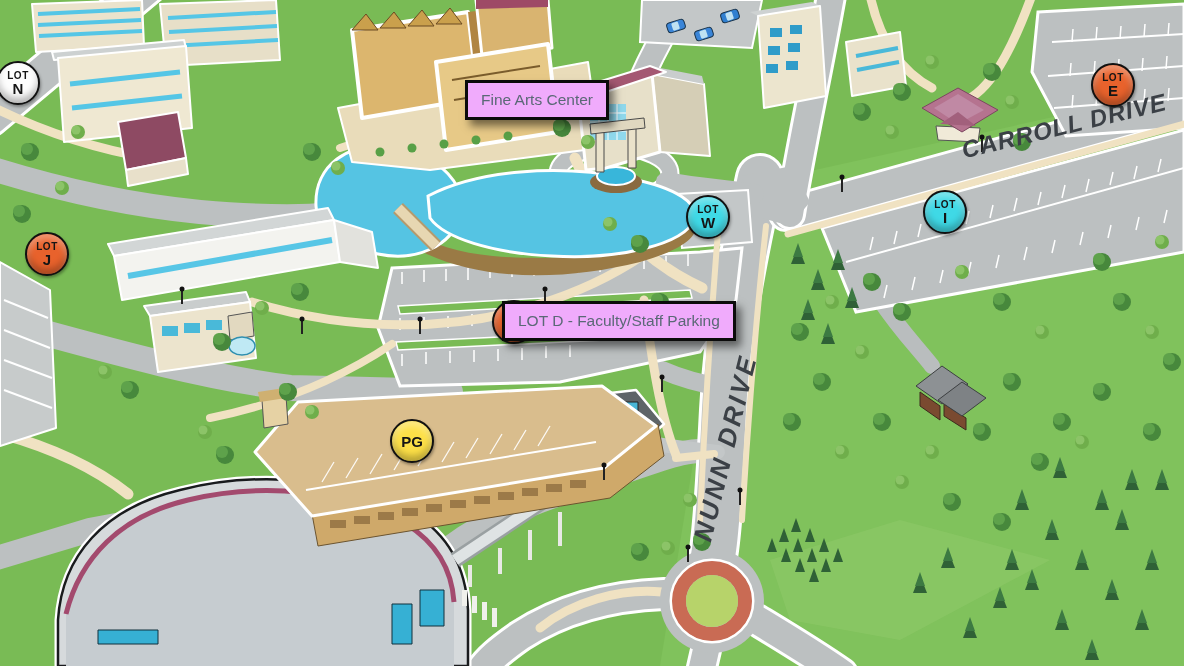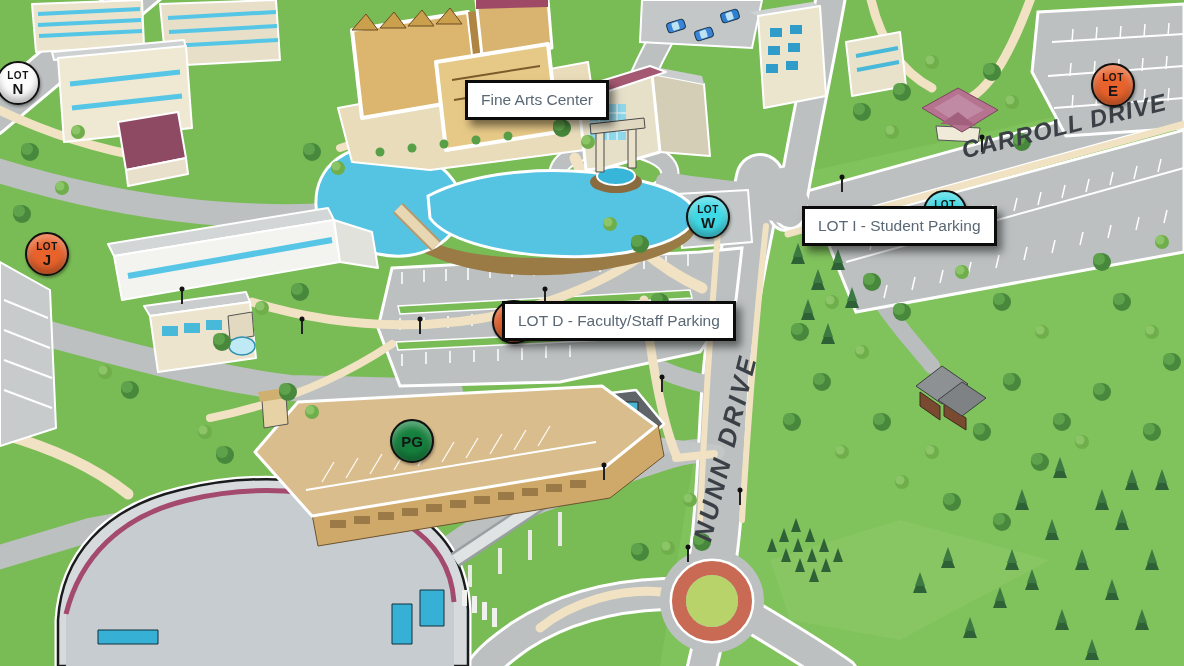--- a/index.html
+++ b/index.html
@@ -6,21 +6,21 @@
   .stage{position:relative;width:1184px;height:666px;overflow:hidden;background:#79bb55;
          font-family:"Liberation Sans",sans-serif;}
   .stage svg{position:absolute;left:0;top:0;z-index:0;display:block;}
   .marker{position:absolute;z-index:10;width:44px;height:44px;border-radius:50%;
           border:2.5px solid #111;box-sizing:border-box;display:flex;flex-direction:column;
           align-items:center;justify-content:center;color:#151515;font-weight:700;
           box-shadow:inset 0 5px 7px rgba(255,255,255,.35), inset 0 -5px 7px rgba(0,0,0,.28), 1px 2px 3px rgba(0,0,0,.35);
           cursor:pointer;}
   .marker .top{font-size:10px;line-height:10px;letter-spacing:.5px;}
   .marker .main{font-size:15px;line-height:15px;}
-  .tooltip{position:absolute;z-index:20;background:#ffffff;border:3px solid #0b0b0b;
+  .tooltip{position:absolute;z-index:20;background:#f0abfc;border:3px solid #0b0b0b;
            color:#5a6876;font-size:15.5px;line-height:18px;padding:8px 13px;white-space:nowrap;
            box-shadow:5px 6px 8px rgba(0,0,0,.5);cursor:pointer;}
   text.roadname{font-weight:700;font-style:italic;fill:#3b4046;}
 </style>
 </head>
 <body>
 
 <div class="stage">
 
 <svg width="1184" height="666" viewBox="0 0 1184 666">
@@ -429,22 +429,21 @@
     <span class="main">W</span>
   </div>
   <div class="marker" style="left: 923px; top: 190px; background-color: rgb(63, 217, 230);">
     <span class="top">LOT</span>
     <span class="main">I</span>
   </div>
   <div class="marker" style="left: 1091px; top: 63px; background-color: rgb(232, 98, 44);">
     <span class="top">LOT</span>
     <span class="main">E</span>
   </div>
-  <div class="marker" style="left: 390px; top: 419px; background-color: #15803d;">
+  <div class="marker" style="left: 390px; top: 419px; background-color: #fde047;">
     <span class="top"></span>
     <span class="main">PG</span>
   </div>
 
   <div class="tooltip" style="left:465px;top:80px">Fine Arts Center</div>
-  <div class="tooltip" style="left:802px;top:206px">LOT I - Student Parking</div>
   <div class="tooltip" style="left:502px;top:301px">LOT D - Faculty/Staff Parking</div>
 
 </div>
 
 </body></html>

